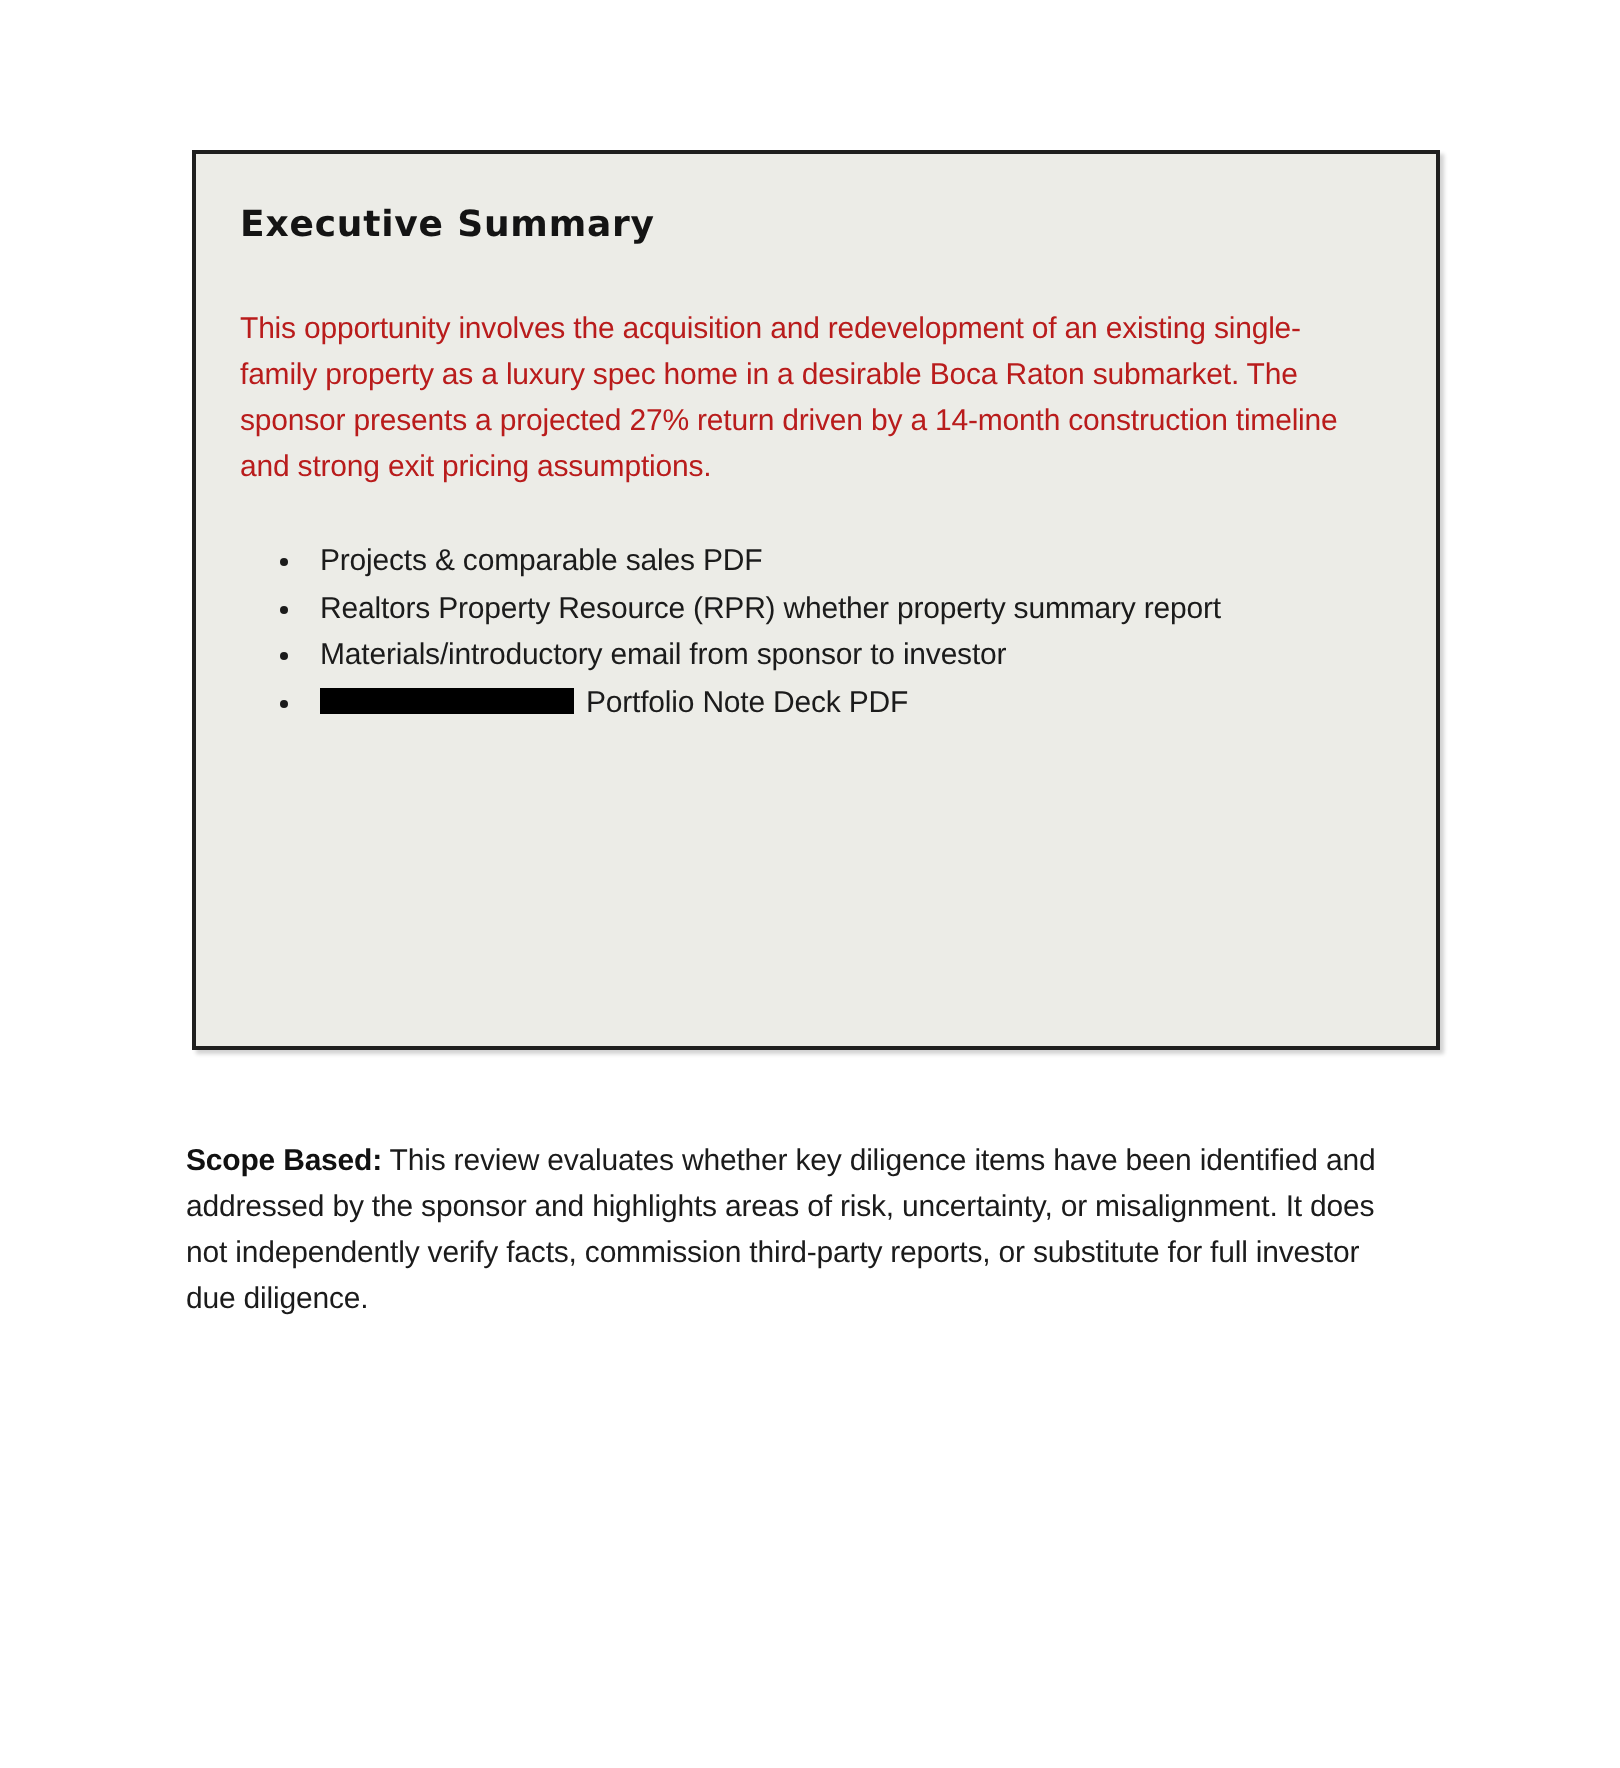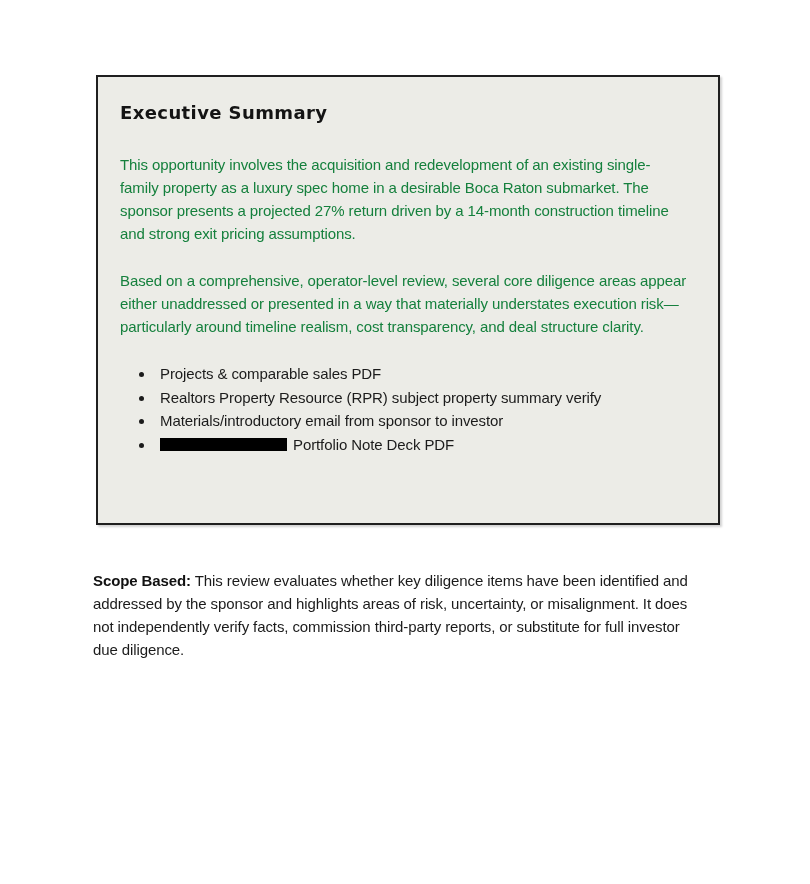--- a/index.html
+++ b/index.html
@@ -32,21 +32,21 @@
     font-size: 18px;
     font-weight: bold;
     letter-spacing: 0.4px;
     color: #141414;
     line-height: 24px;
     margin-bottom: 28px;
   }
   .card p.body-text {
     font-size: 15px;
     line-height: 23px;
-    color: #15803d;
+    color: #b91c1c;
     letter-spacing: -0.1px;
     max-width: 586px;
     margin-bottom: 24px;
   }
   .section-heading {
     font-family: "DejaVu Sans", sans-serif;
     font-size: 19px;
     font-weight: 500;
     letter-spacing: 0.3px;
     color: #8C8C6B;
@@ -91,29 +91,28 @@
 </head>
 <body>
 
 <main class="page">
 
   <section class="card">
     <h1 class="card-title">Executive Summary</h1>
 
     <p class="body-text">This opportunity involves the acquisition and redevelopment of an existing single-family property as a luxury spec home in a desirable Boca Raton submarket. The sponsor presents a projected 27% return driven by a 14-month construction timeline and strong exit pricing assumptions.</p>
 
-    <p class="body-text">Based on a comprehensive, operator-level review, several core diligence areas appear either unaddressed or presented in a way that materially understates execution risk—particularly around timeline realism, cost transparency, and deal structure clarity.</p>
 
 
     <ul class="materials-list">
       <li>
         <span>Projects &amp; comparable sales PDF</span>
       </li>
       <li>
-        <span>Realtors Property Resource (RPR) subject property summary verify</span>
+        <span>Realtors Property Resource (RPR) whether property summary report</span>
       </li>
       <li>
         <span>Materials/introductory email from sponsor to investor</span>
       </li>
       <li>
         <span class="redacted"></span><span>Portfolio Note Deck PDF</span>
       </li>
     </ul>
   </section>
 

